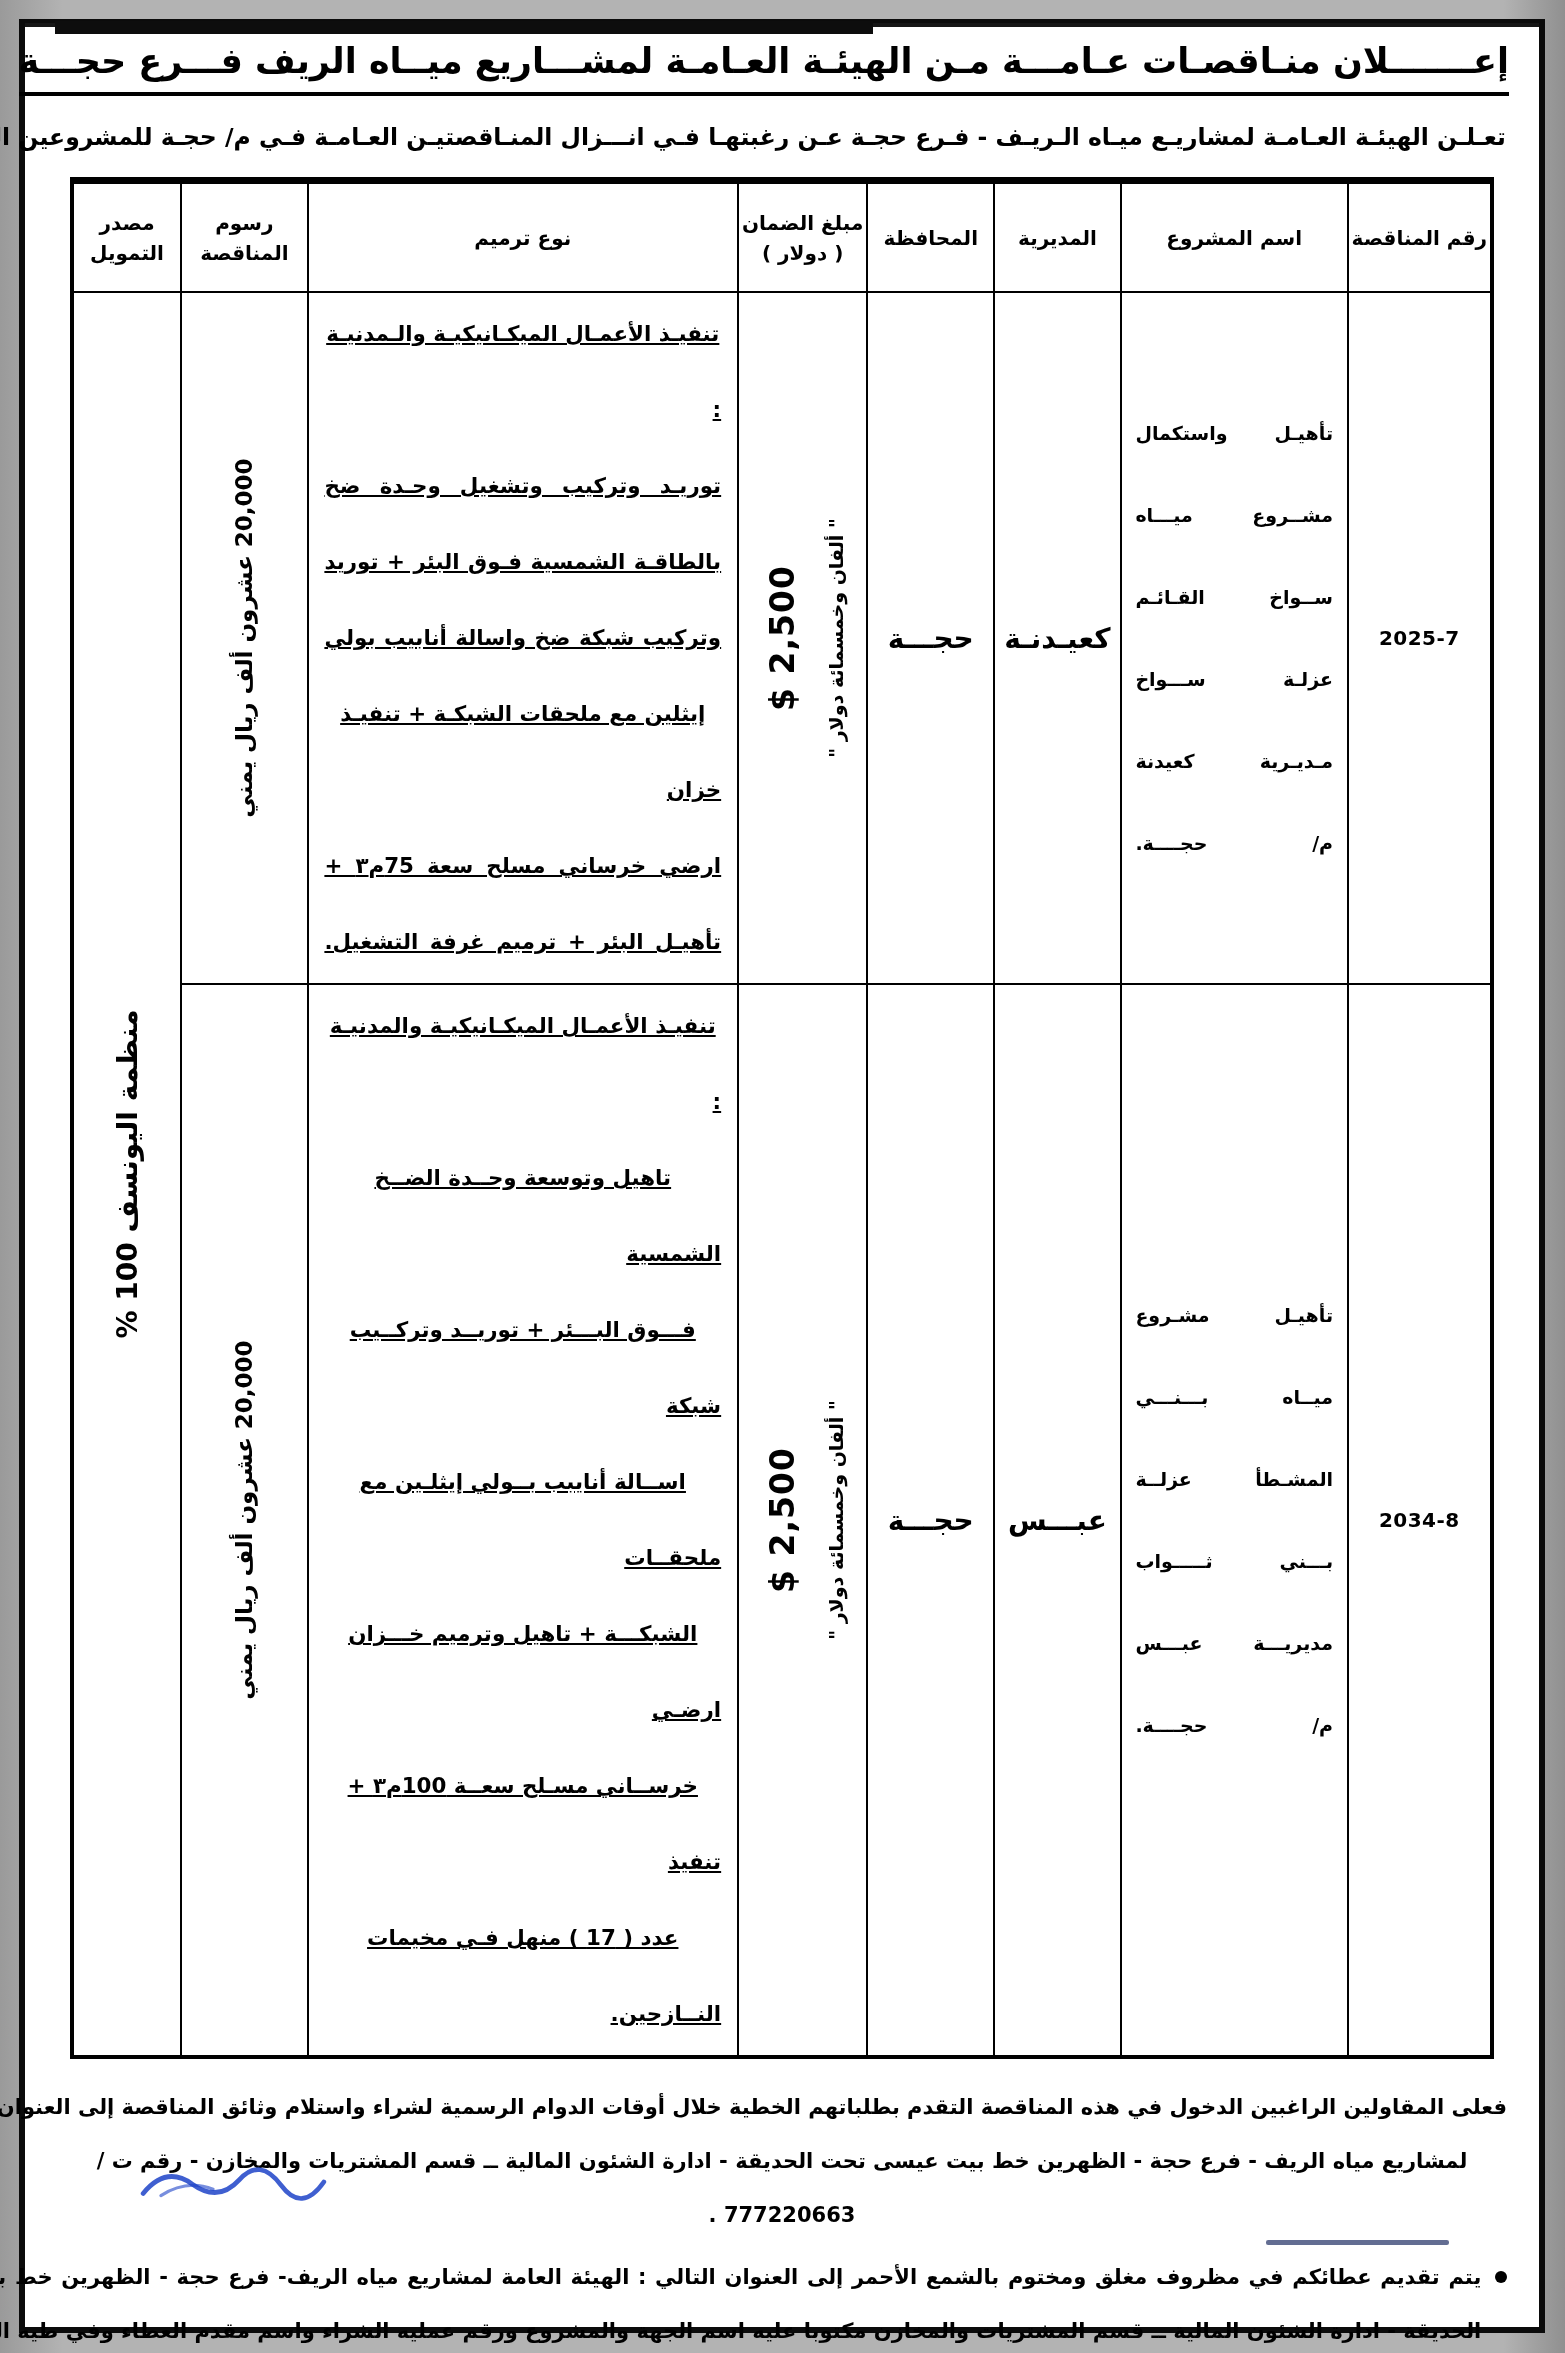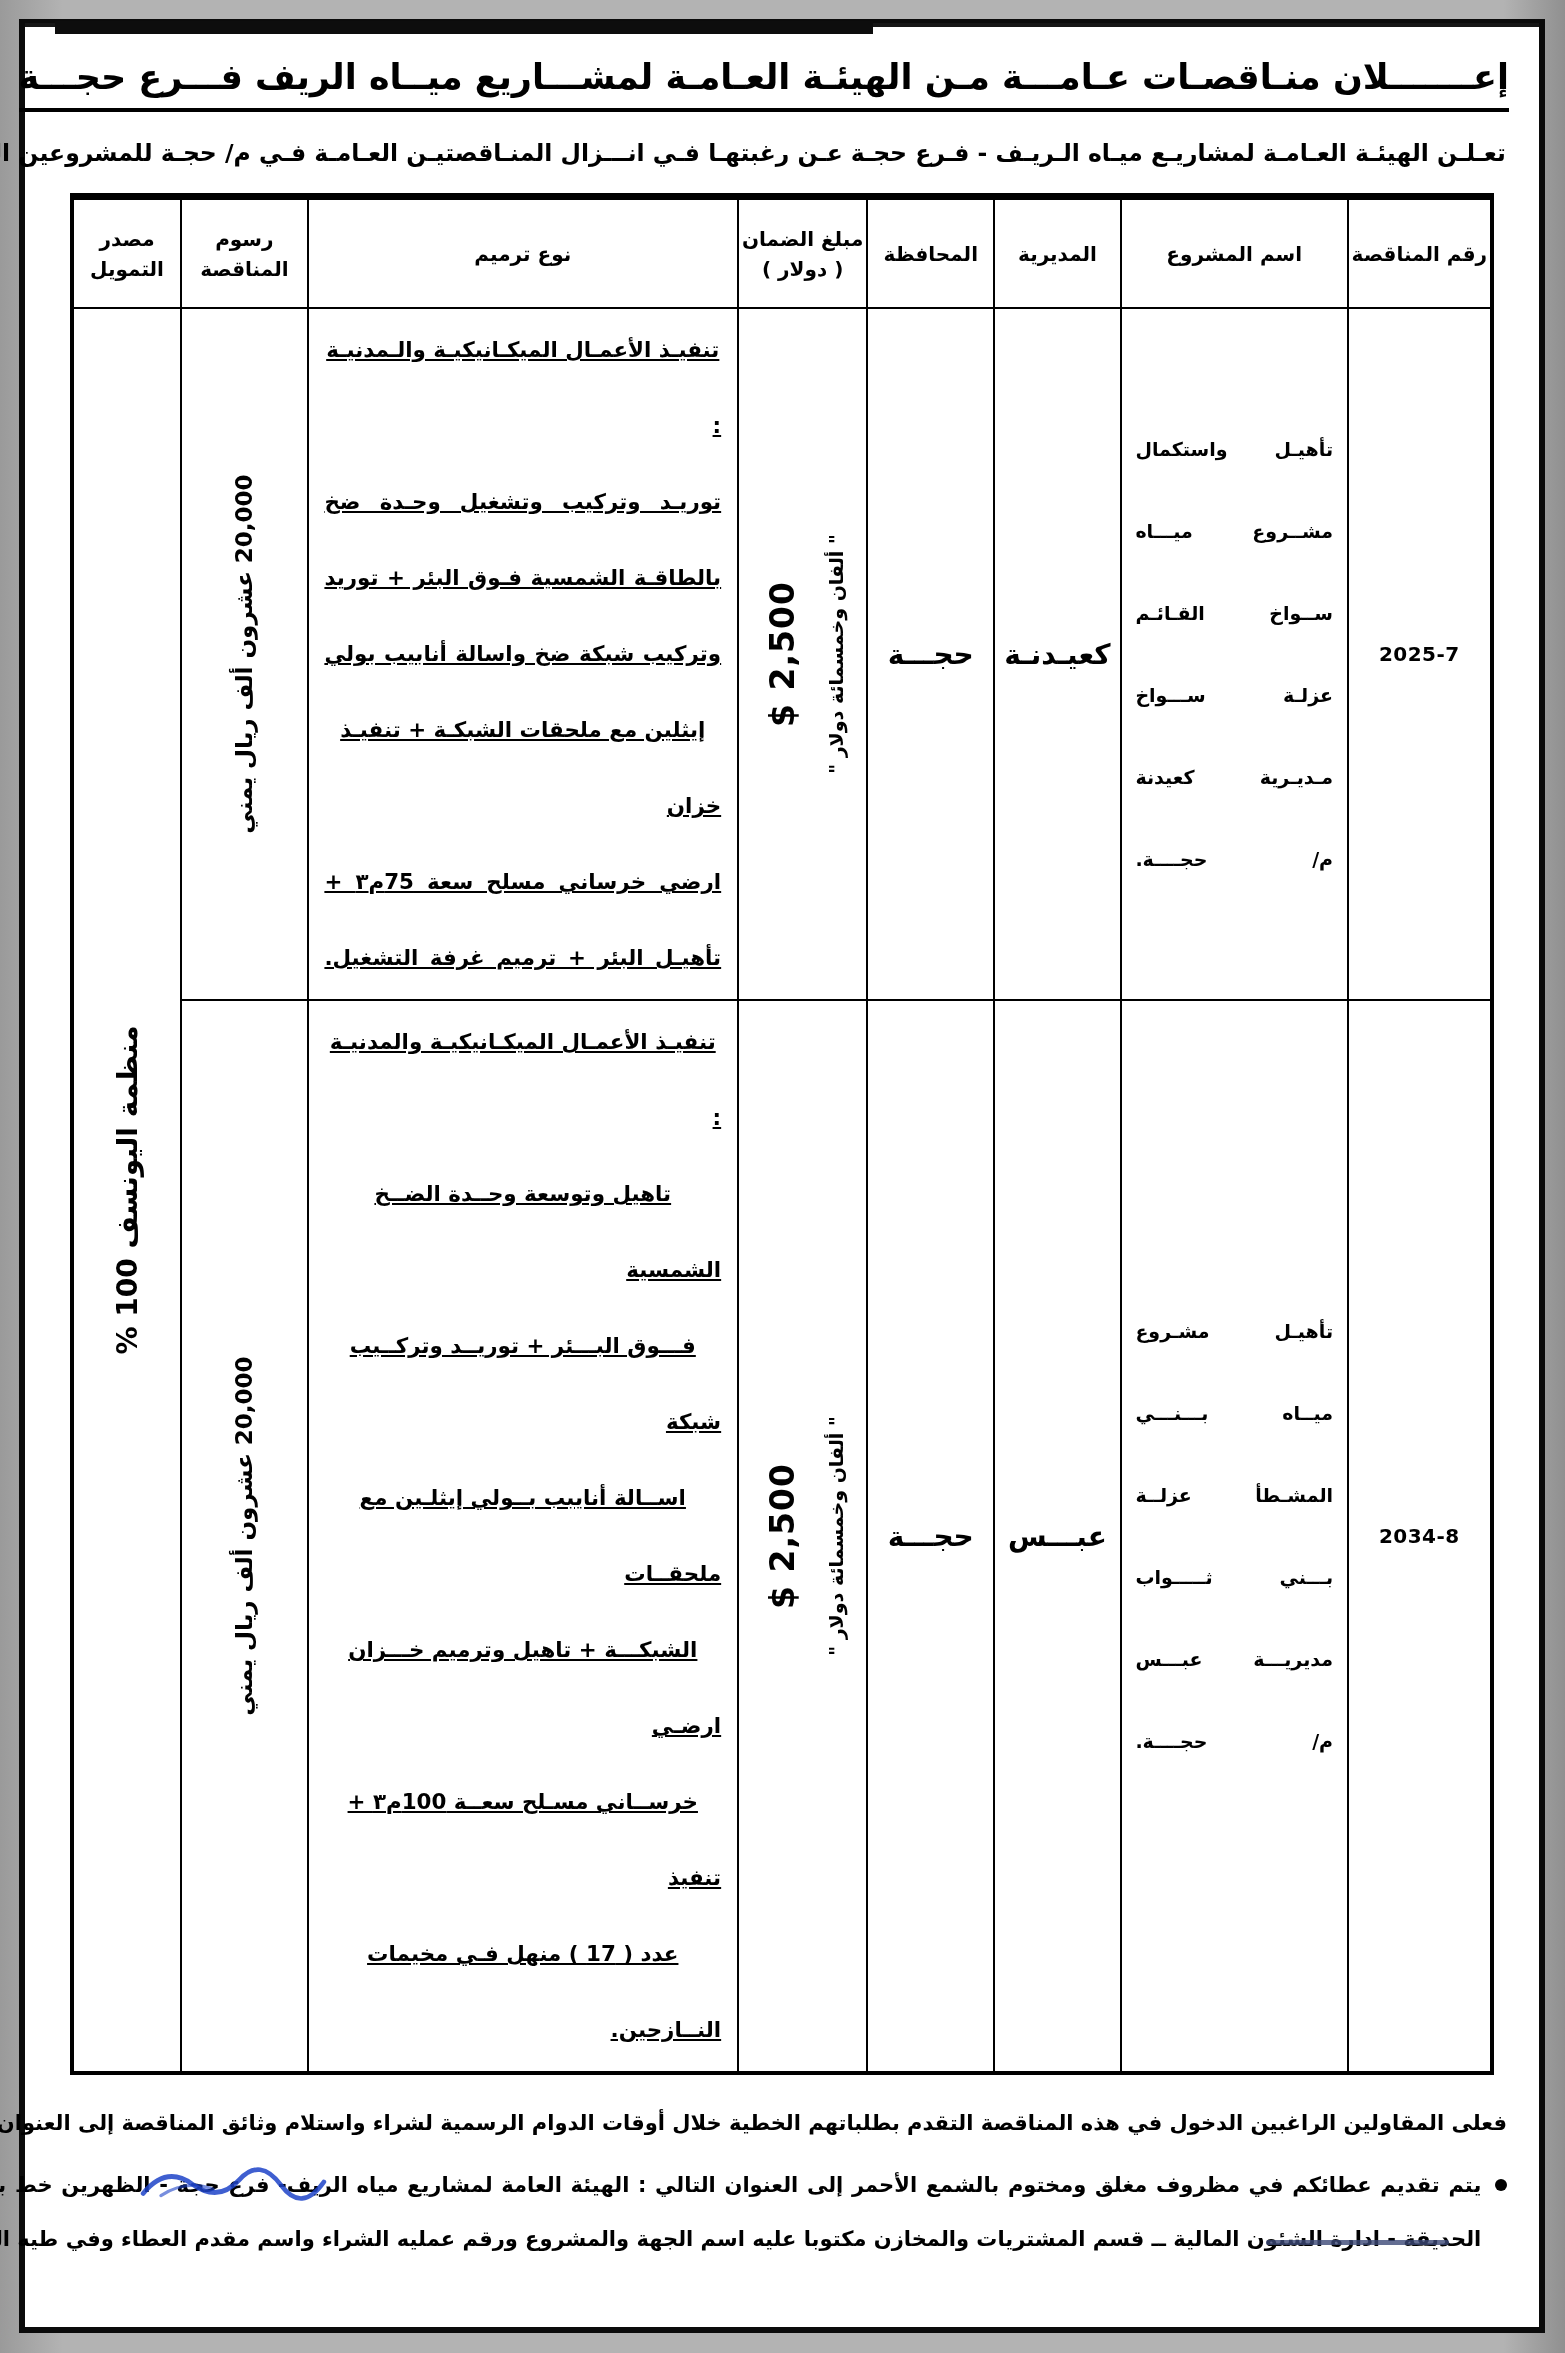--- a/index.html
+++ b/index.html
@@ -14,21 +14,21 @@
   .page-shadow{
     position:absolute;inset:0;
     background:linear-gradient(90deg,#9a9a9a 0%,#b3b3b3 4%,#b3b3b3 96%,#8f8f8f 100%);
   }
   .frame{
     position:absolute;left:19px;top:19px;right:21px;bottom:21px;
     background:#ffffff;
     border:6.3px solid #0b0b0b;
     direction:rtl;
     color:#000;
-    padding:18px 30px 0 30px;
+    padding:2px 30px 0 30px;
     box-sizing:border-box;
   }
   .smear{position:absolute;top:-4.2px;left:2%;width:54%;height:13.6px;background:#0d0d0d;}
   .smear2{position:absolute;top:-2.1px;left:0;width:100%;height:3.7px;background:#161616;}
 
   .title-wrap{text-align:center;margin-top:13.6px;}
   .title{
     display:inline-block;
     font-size:35px;
     letter-spacing:0.5px;
@@ -214,20 +214,21 @@
               <span>20,000  عشرون ألف ريال يمني</span>
             </div>
         </td>
       </tr>
     </tbody>
   </table>
 
   <div class="sect">
 
     <div class="para p-first">فعلى المقاولين الراغبين الدخول في هذه المناقصة التقدم بطلباتهم الخطية خلال أوقات الدوام الرسمية لشراء واستلام وثائق المناقصة إلى العنوان التالي : الهيئة العامة</div>
+    <div class="para p-center">لمشاريع مياه الريف - فرع حجة - الظهرين خط بيت عيسى تحت الحديقة - ادارة الشئون المالية ــ قسم المشتريات والمخازن - رقم ت / 777220663 .</div>
 
     <div class="bl">
       <span class="dot"></span>
       <div class="txt">
         <div class="just">يتم تقديم عطائكم في مظروف مغلق ومختوم بالشمع الأحمر إلى العنوان التالي : الهيئة العامة لمشاريع مياه الريف- فرع حجة - الظهرين خط بيت عيسى تحت</div>
         <div class="just">الحديقة - ادارة الشئون المالية ــ قسم المشتريات والمخازن مكتوبا عليه اسم الجهة والمشروع ورقم عمليه الشراء واسم مقدم العطاء وفي طيه الوثائق التالية : -</div>
       </div>
     </div>
 
   </div>

